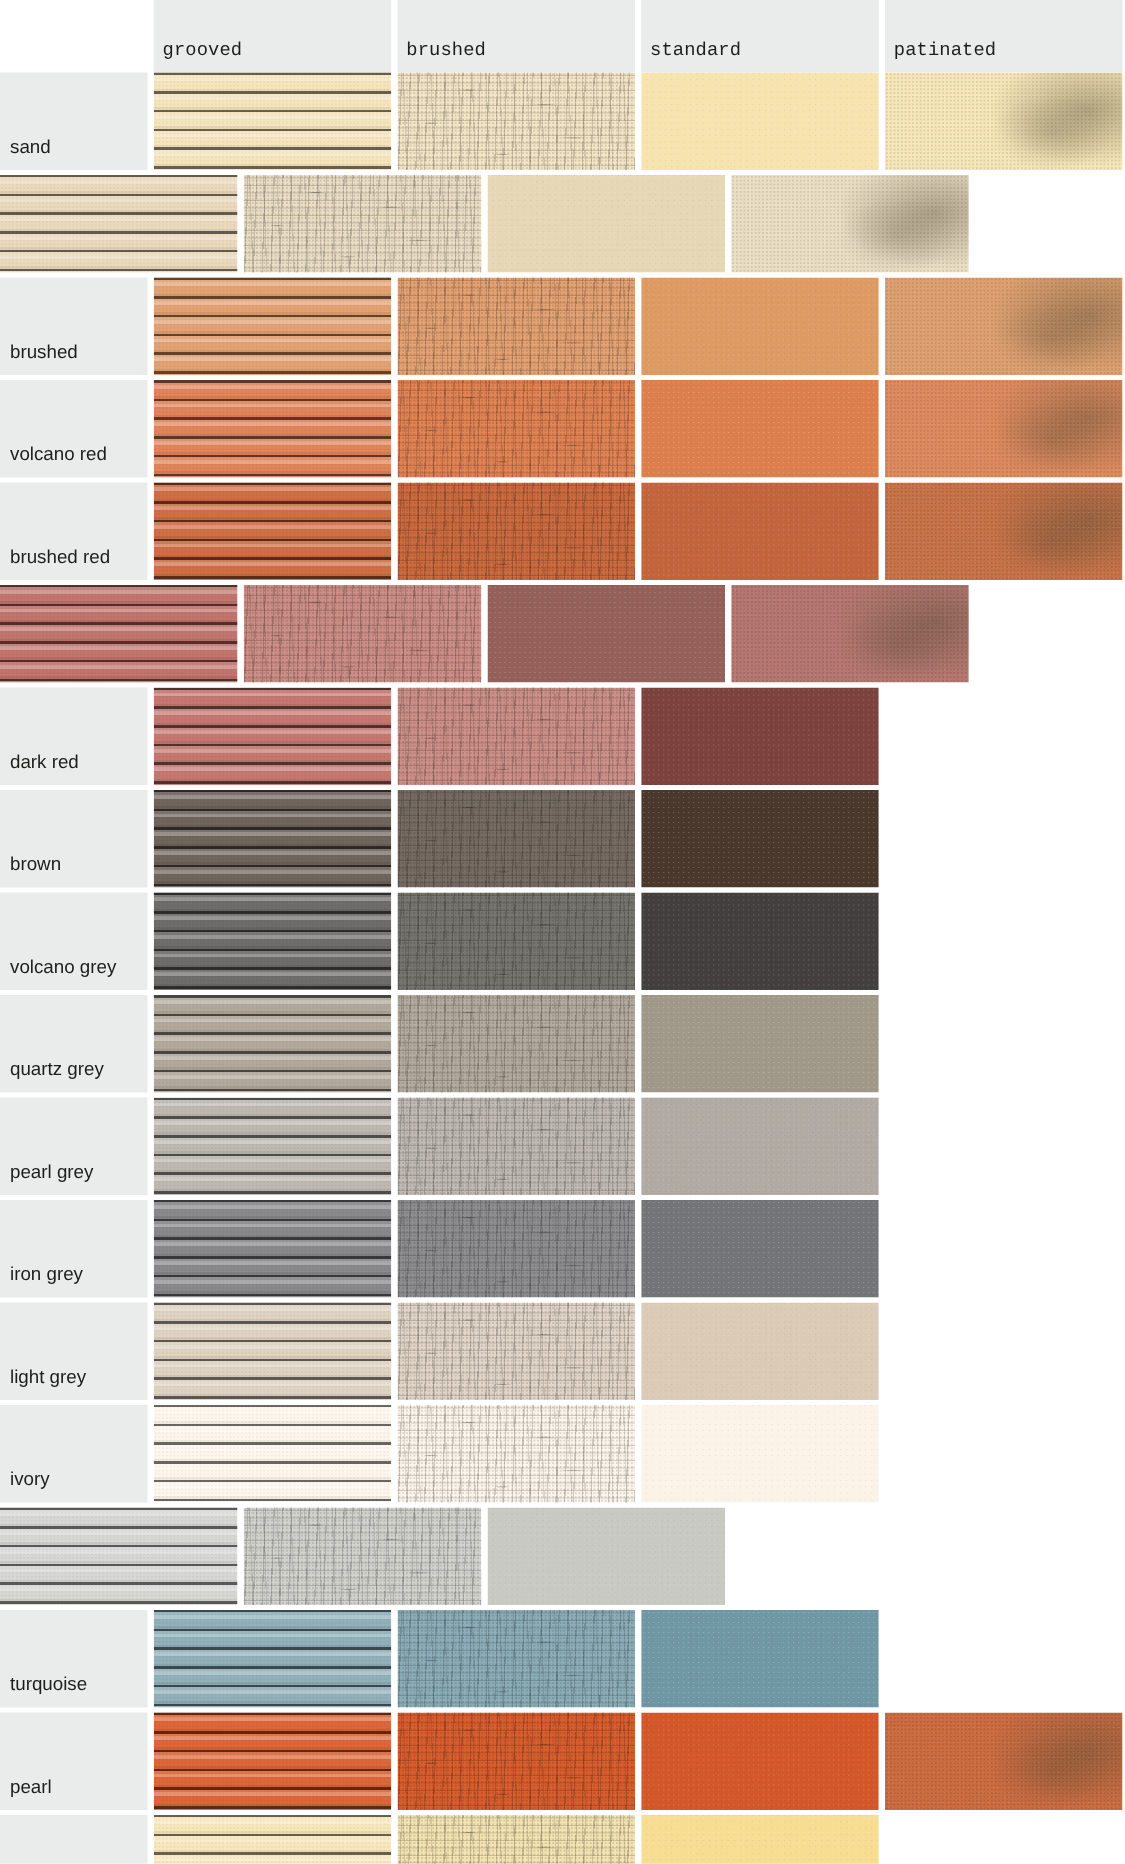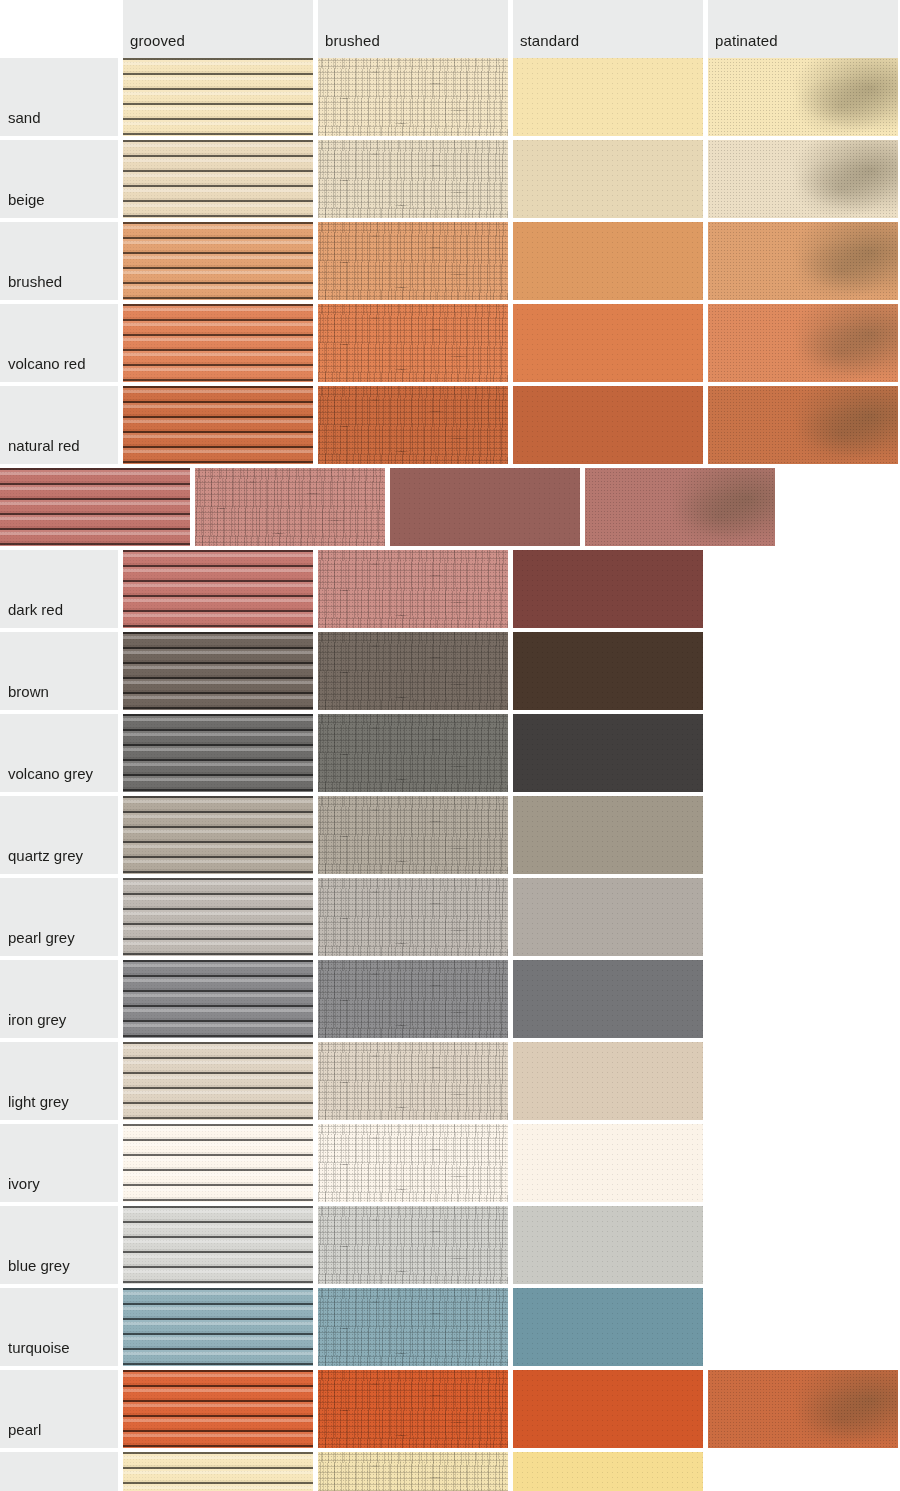--- a/index.html
+++ b/index.html
@@ -5,21 +5,21 @@
   html,body{margin:0;padding:0;}
   body{
     width:900px;height:1491px;
     background:#ffffff;
     font-family:"Liberation Sans", sans-serif;
     overflow:hidden;
   }
   .sheet{position:relative;width:900px;height:1491px;background:#fff;}
 
   
-  .hdr{display:flex;height:58px;width:900px;}
+  .hdr{display:flex;height:58px;width:900px;font-family:Liberation Mono, monospace;}
   .hdr .corner{width:123px;height:58px;background:#ffffff;flex:0 0 123px;}
   .hdr .hcell{
     height:58px;background:#eaebeb;
     margin-right:5px;
     display:flex;align-items:flex-end;
     box-sizing:border-box;padding:0 0 9px 7px;
     font-size:15px;color:#1d1d1b;letter-spacing:.1px;
   }
   .hdr .hcell.c1{flex:0 0 190px;width:190px;}
   .hdr .hcell.c2{flex:0 0 190px;width:190px;}
@@ -141,21 +141,20 @@
           <div class="sw brushed" style="background: rgb(242, 228, 196);"></div>
         </div>
         <div class="cell">
           <div class="sw standard" style="background: rgb(246, 227, 174);"></div>
         </div>
         <div class="cell">
           <div class="sw patinated" style="background: rgb(246, 230, 184);"></div>
         </div>
       </div>
       <div class="row">
-        <div class="lbl">beige</div>
         <div class="cell">
           <div class="sw grooved" style="background: rgb(234, 217, 187);"></div>
         </div>
         <div class="cell">
           <div class="sw brushed" style="background: rgb(233, 221, 196);"></div>
         </div>
         <div class="cell">
           <div class="sw standard" style="background: rgb(230, 215, 181);"></div>
         </div>
         <div class="cell">
@@ -186,21 +185,21 @@
           <div class="sw brushed" style="background: rgb(226, 131, 84);"></div>
         </div>
         <div class="cell">
           <div class="sw standard" style="background: rgb(221, 127, 77);"></div>
         </div>
         <div class="cell">
           <div class="sw patinated" style="background: rgb(222, 138, 94);"></div>
         </div>
       </div>
       <div class="row">
-        <div class="lbl">natural red</div>
+        <div class="lbl">brushed red</div>
         <div class="cell">
           <div class="sw grooved" style="background: rgb(205, 108, 65);"></div>
         </div>
         <div class="cell">
           <div class="sw brushed" style="background: rgb(204, 107, 63);"></div>
         </div>
         <div class="cell">
           <div class="sw standard" style="background: rgb(194, 101, 60);"></div>
         </div>
         <div class="cell">
@@ -319,21 +318,20 @@
         </div>
         <div class="cell">
           <div class="sw brushed" style="background: rgb(251, 244, 234);"></div>
         </div>
         <div class="cell">
           <div class="sw standard" style="background: rgb(251, 243, 232);"></div>
         </div>
         <div class="cell empty"></div>
       </div>
       <div class="row">
-        <div class="lbl">blue grey</div>
         <div class="cell">
           <div class="sw grooved" style="background: rgb(214, 214, 210);"></div>
         </div>
         <div class="cell">
           <div class="sw brushed" style="background: rgb(210, 210, 205);"></div>
         </div>
         <div class="cell">
           <div class="sw standard" style="background: rgb(201, 201, 195);"></div>
         </div>
         <div class="cell empty"></div>

